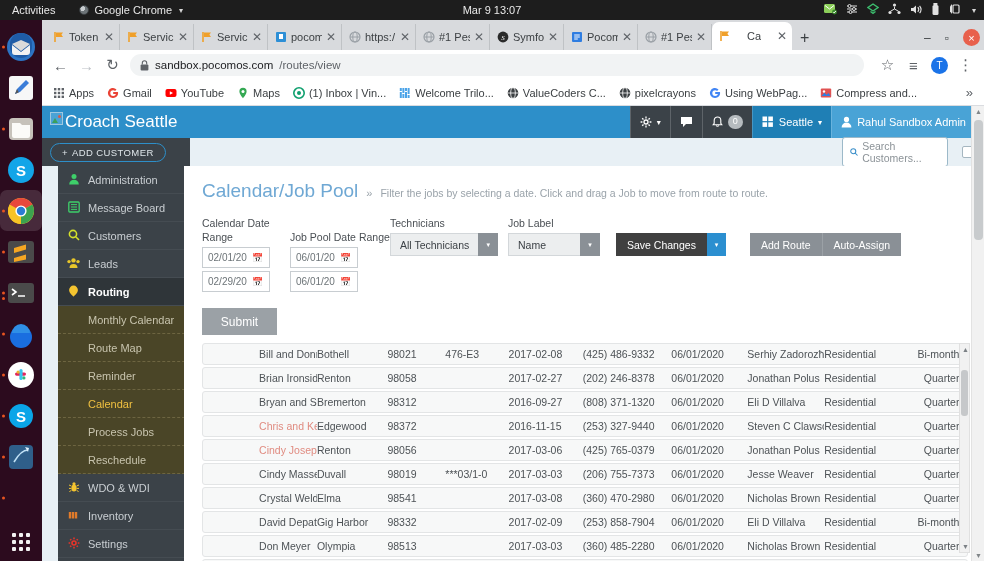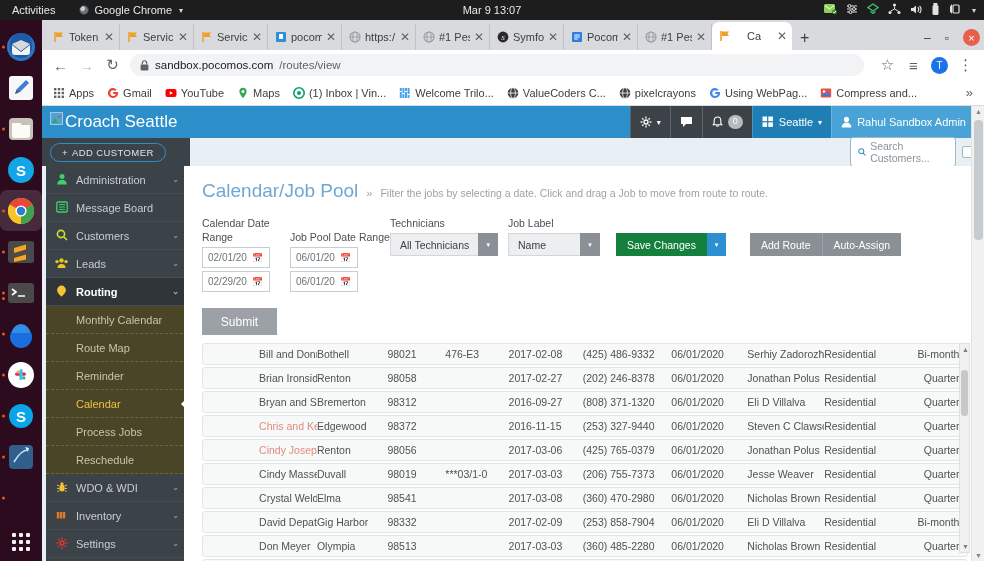--- a/index.html
+++ b/index.html
@@ -145,31 +145,31 @@
     padding: 1px 5px; line-height: 1.3;
   }
   .caret-d { font-size: 8px; }
 
   #subbar { height: 28px; display: flex; align-items: center; background: #e8f0f5; }
   #addcust-wrap { width: 148px; background: #3b4248; height: 28px; display: flex; align-items: center; padding-left: 8px; }
   .add-customer-btn {
     border: 1px solid #2d8fc9; color: #dfe6ea; border-radius: 13px;
     font-size: 9.5px; padding: 3px 11px; letter-spacing: .4px; display: flex; align-items: center; gap: 4px;
   }
-  #search-wrap { margin-left: auto; display: flex; align-items: center; gap: 6px; padding-right: 10px; }
+  #search-wrap { margin-left: auto; display: flex; align-items: center; gap: 14px; padding-right: 10px; }
   #search-customers {
     border: 1px solid #9cb9c9; background: #fff; border-radius: 3px;
     font-size: 10.5px; color: #8b9297; padding: 2px 7px; width: 106px;
     display: flex; align-items: center; gap: 4px;
   }
   .sq-check { width: 12px; height: 12px; border: 1px solid #a5b6c0; background:#fff; border-radius: 2px; }
 
   
   #sidebar {
-    position: absolute; left: 4px; top: 60px; width: 142px; bottom: 0;
+    position: absolute; left: 16px; top: 60px; width: 142px; bottom: 0;
     background: #3b4248; color: #c9ced2; font-size: 11px;
   }
   .nav-item {
     display: flex; align-items: center; gap: 8px; height: 28px; padding: 0 9px;
     border-bottom: 1px solid #454c52;
   }
   .nav-item.open { background: #2f3539; color: #fff; font-weight: bold; }
   .nav-ico { width: 13px; text-align: center; font-size: 11px; flex: 0 0 13px; }
   .nav-caret { margin-left: auto; font-size: 8px; color: #aab0b5; }
   .sub-item {
@@ -211,21 +211,21 @@
   }
   .dd-arrow {
     width: 20px; background: #8a9096; border: 1px solid #8a9096;
     display: flex; align-items: center; justify-content: center;
     color: #fff; font-size: 7px;
   }
   .btn {
     height: 23px; font-size: 10.5px; display: flex; align-items: center;
     justify-content: center; padding: 0 11px; color: #fff;
   }
-  .btn-primary { background: #15803d; }
+  .btn-primary { background: #404040; }
   .btn-split { background: #2b8fd0; width: 19px; padding: 0; font-size: 7px; }
   .btn-grey { background: #8a9096; border-right: 1px solid #9ba1a6; }
   #submit-btn {
     margin-top: 16px; width: 75px; height: 27px; background: #9ba1a6; color: #fff;
     font-size: 12px; display: flex; align-items: center; justify-content: center;
   }
 
   
   #jobtable { margin-top: 8px; position: relative; }
   .jt-row {

